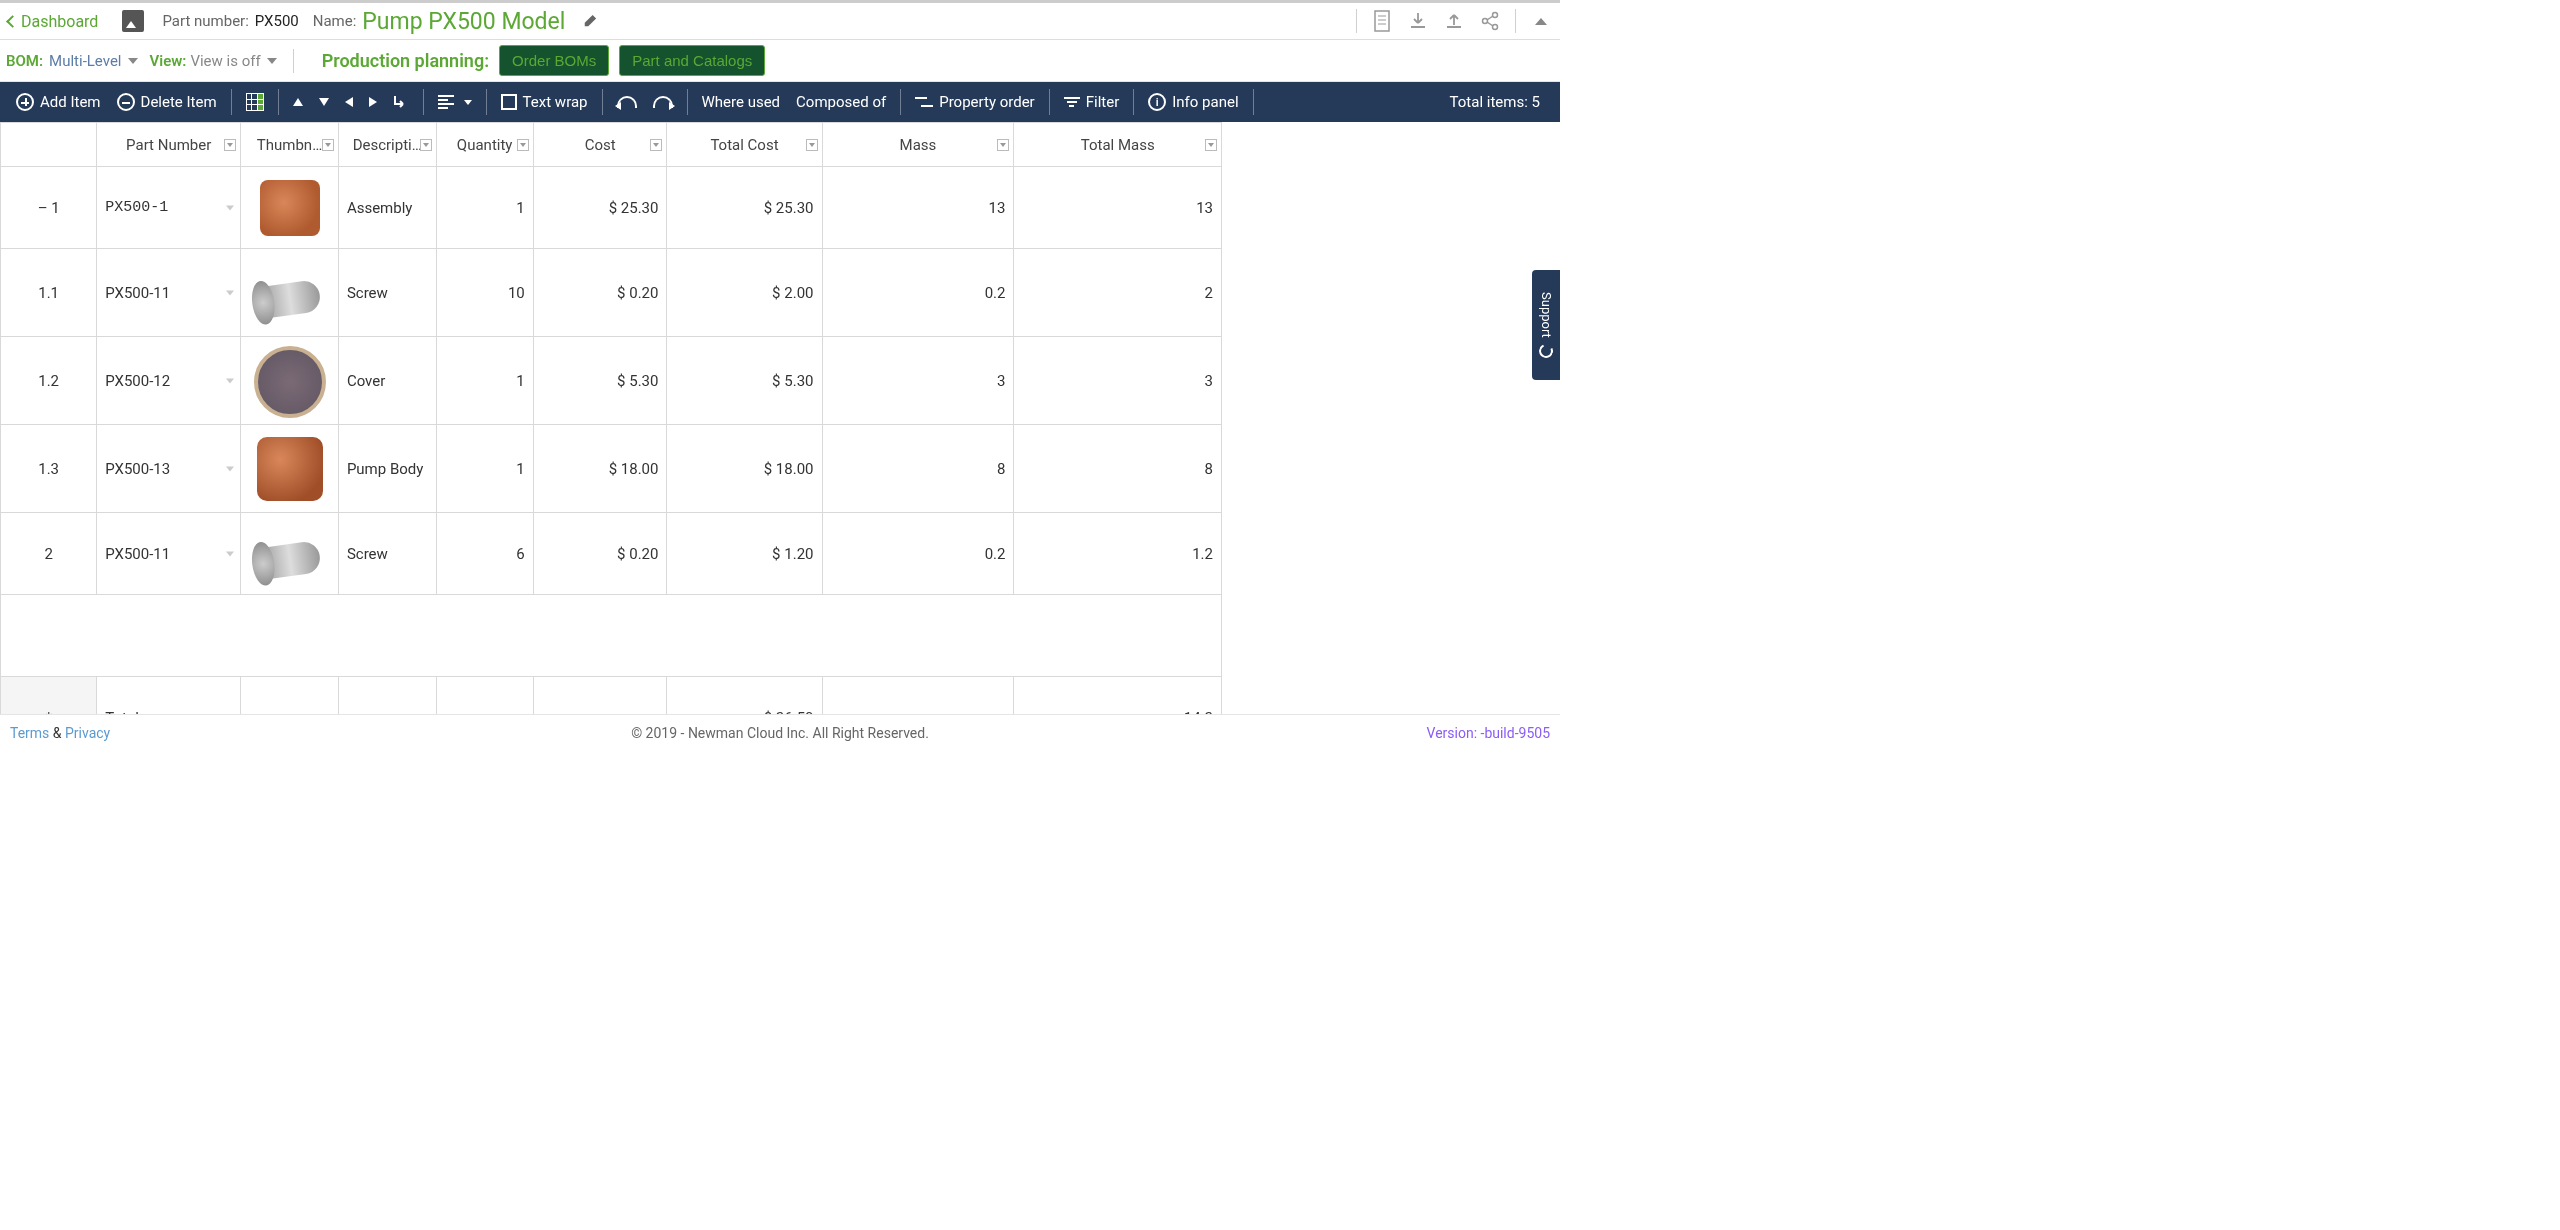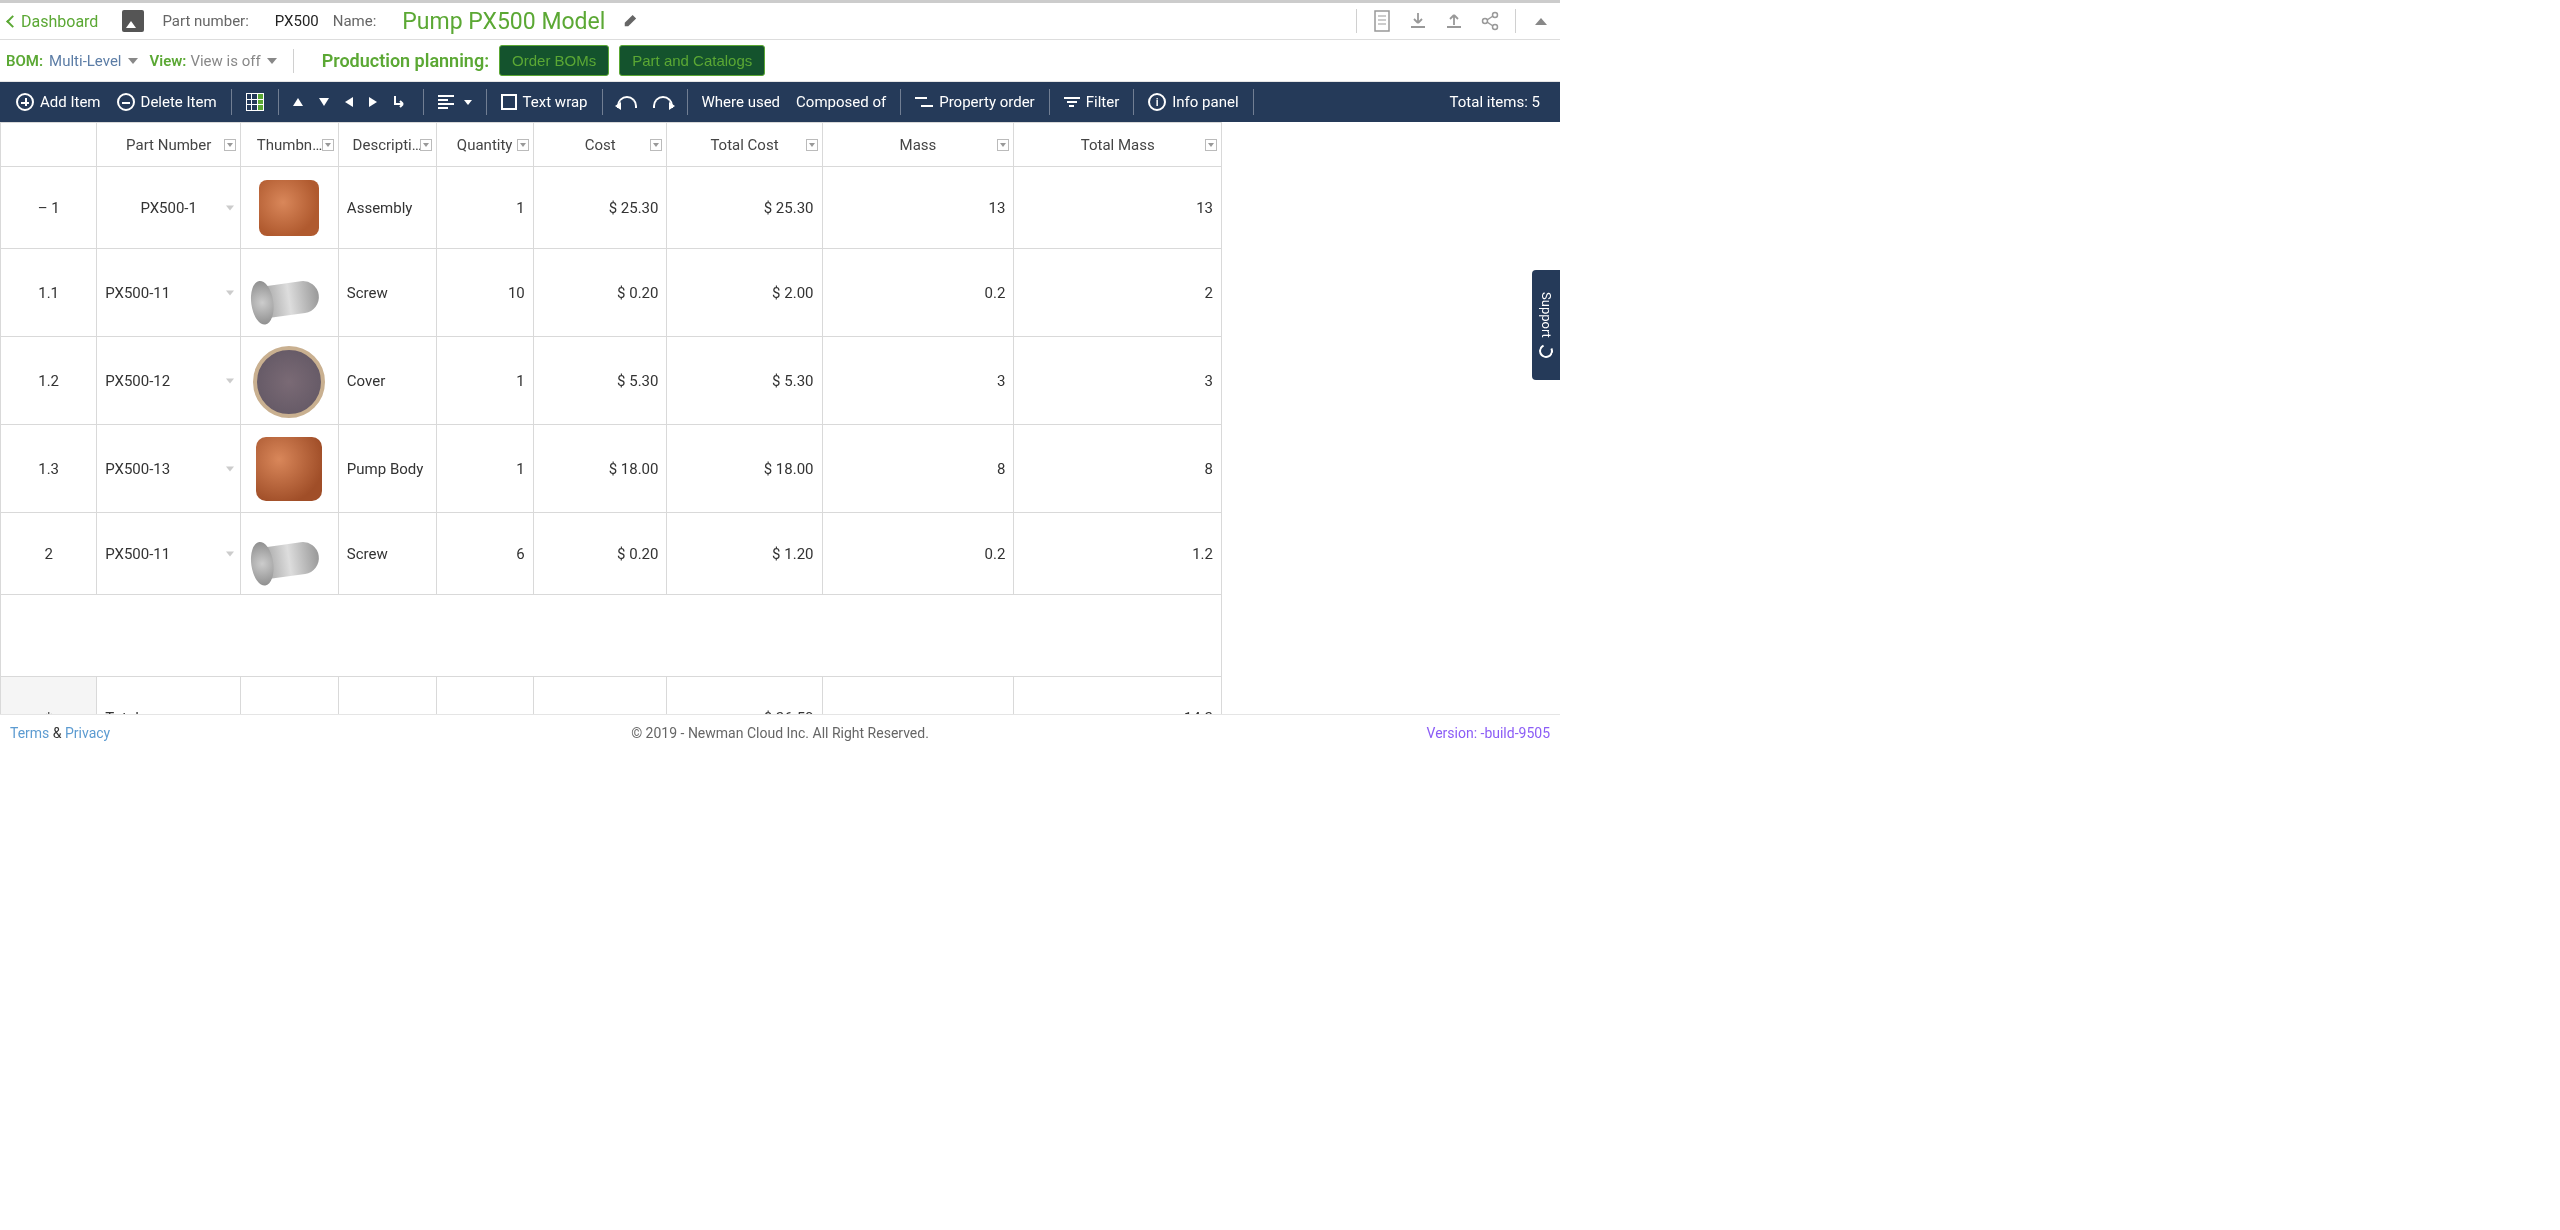--- a/index.html
+++ b/index.html
@@ -5,21 +5,21 @@
 * { box-sizing: border-box; margin: 0; padding: 0; }
 body { font-family: -apple-system, BlinkMacSystemFont, "Segoe UI", Roboto, sans-serif; font-size: 15px; color: #333; background: #fff; width: 1560px; height: 750px; overflow: hidden; position: relative; }
 
 
 .header { display: flex; align-items: center; height: 40px; padding: 0 8px; border-bottom: 1px solid #ddd; border-top: 3px solid #ccc; }
 .back-link { display: flex; align-items: center; color: #5ba834; font-size: 16px; gap: 2px; cursor: pointer; }
 .chevron-left { width: 9px; height: 9px; border-left: 2px solid #5ba834; border-bottom: 2px solid #5ba834; transform: rotate(45deg); margin-right: 2px; }
 .thumb-box { width: 22px; height: 22px; background: #555; margin: 0 18px 0 24px; border-radius: 2px; position: relative; }
 .thumb-box::after { content: ""; position: absolute; left: 4px; bottom: 4px; width: 0; height: 0; border-left: 5px solid transparent; border-right: 5px solid transparent; border-bottom: 7px solid #fff; }
 .header-label { color: #666; margin-right: 6px; }
-.header-value { color: #222; margin-right: 14px; margin-left: 20px; }
+.header-value { color: #222; margin-right: 14px; }
 .header-value.green { color: #5ba834; font-size: 23px; }
 .edit-icon { width: 14px; height: 14px; margin-left: 4px; cursor: pointer; }
 .header-right { margin-left: auto; display: flex; align-items: center; gap: 14px; }
 .header-icon { width: 22px; height: 22px; color: #888; cursor: pointer; display:flex; align-items:center; justify-content:center; }
 .vsep { width: 1px; height: 24px; background: #d0d0d0; }
 .collapse-up { width:0; height:0; border-left:6px solid transparent; border-right:6px solid transparent; border-bottom:7px solid #888; }
 
 
 .subbar { display: flex; align-items: center; height: 42px; padding: 0 6px; border-bottom: 1px solid #e5e5e5; }
 .bom-label { color: #5ba834; font-weight: 600; margin-right: 6px; }
@@ -282,21 +282,21 @@
       <th class="col-qty"><span class="th-label">Quantity</span><span class="filter-box"></span></th>
       <th class="col-cost"><span class="th-label">Cost</span><span class="filter-box"></span></th>
       <th class="col-totalcost"><span class="th-label">Total Cost</span><span class="filter-box"></span></th>
       <th class="col-mass"><span class="th-label">Mass</span><span class="filter-box"></span></th>
       <th class="col-totalmass"><span class="th-label">Total Mass</span><span class="filter-box"></span></th>
     </tr>
   </thead>
   <tbody id="bom-body">
         <tr>
           <td class="col-idx"><span class="idx-expand">– 1</span></td>
-          <td class="col-pn pn-cell" style="text-align:center;">PX500-1</td>
+          <td class="col-pn pn-cell" style="text-align:left;font-family:Liberation Mono, monospace;">PX500-1</td>
           <td class="col-thumb">
             <div class="thumb assembly"></div>
           </td>
           <td class="col-desc" style="text-align:left;">Assembly</td>
           <td class="col-qty">1</td>
           <td class="col-cost">$ 25.30</td>
           <td class="col-totalcost">$ 25.30</td>
           <td class="col-mass">13</td>
           <td class="col-totalmass">13</td>
         </tr>

